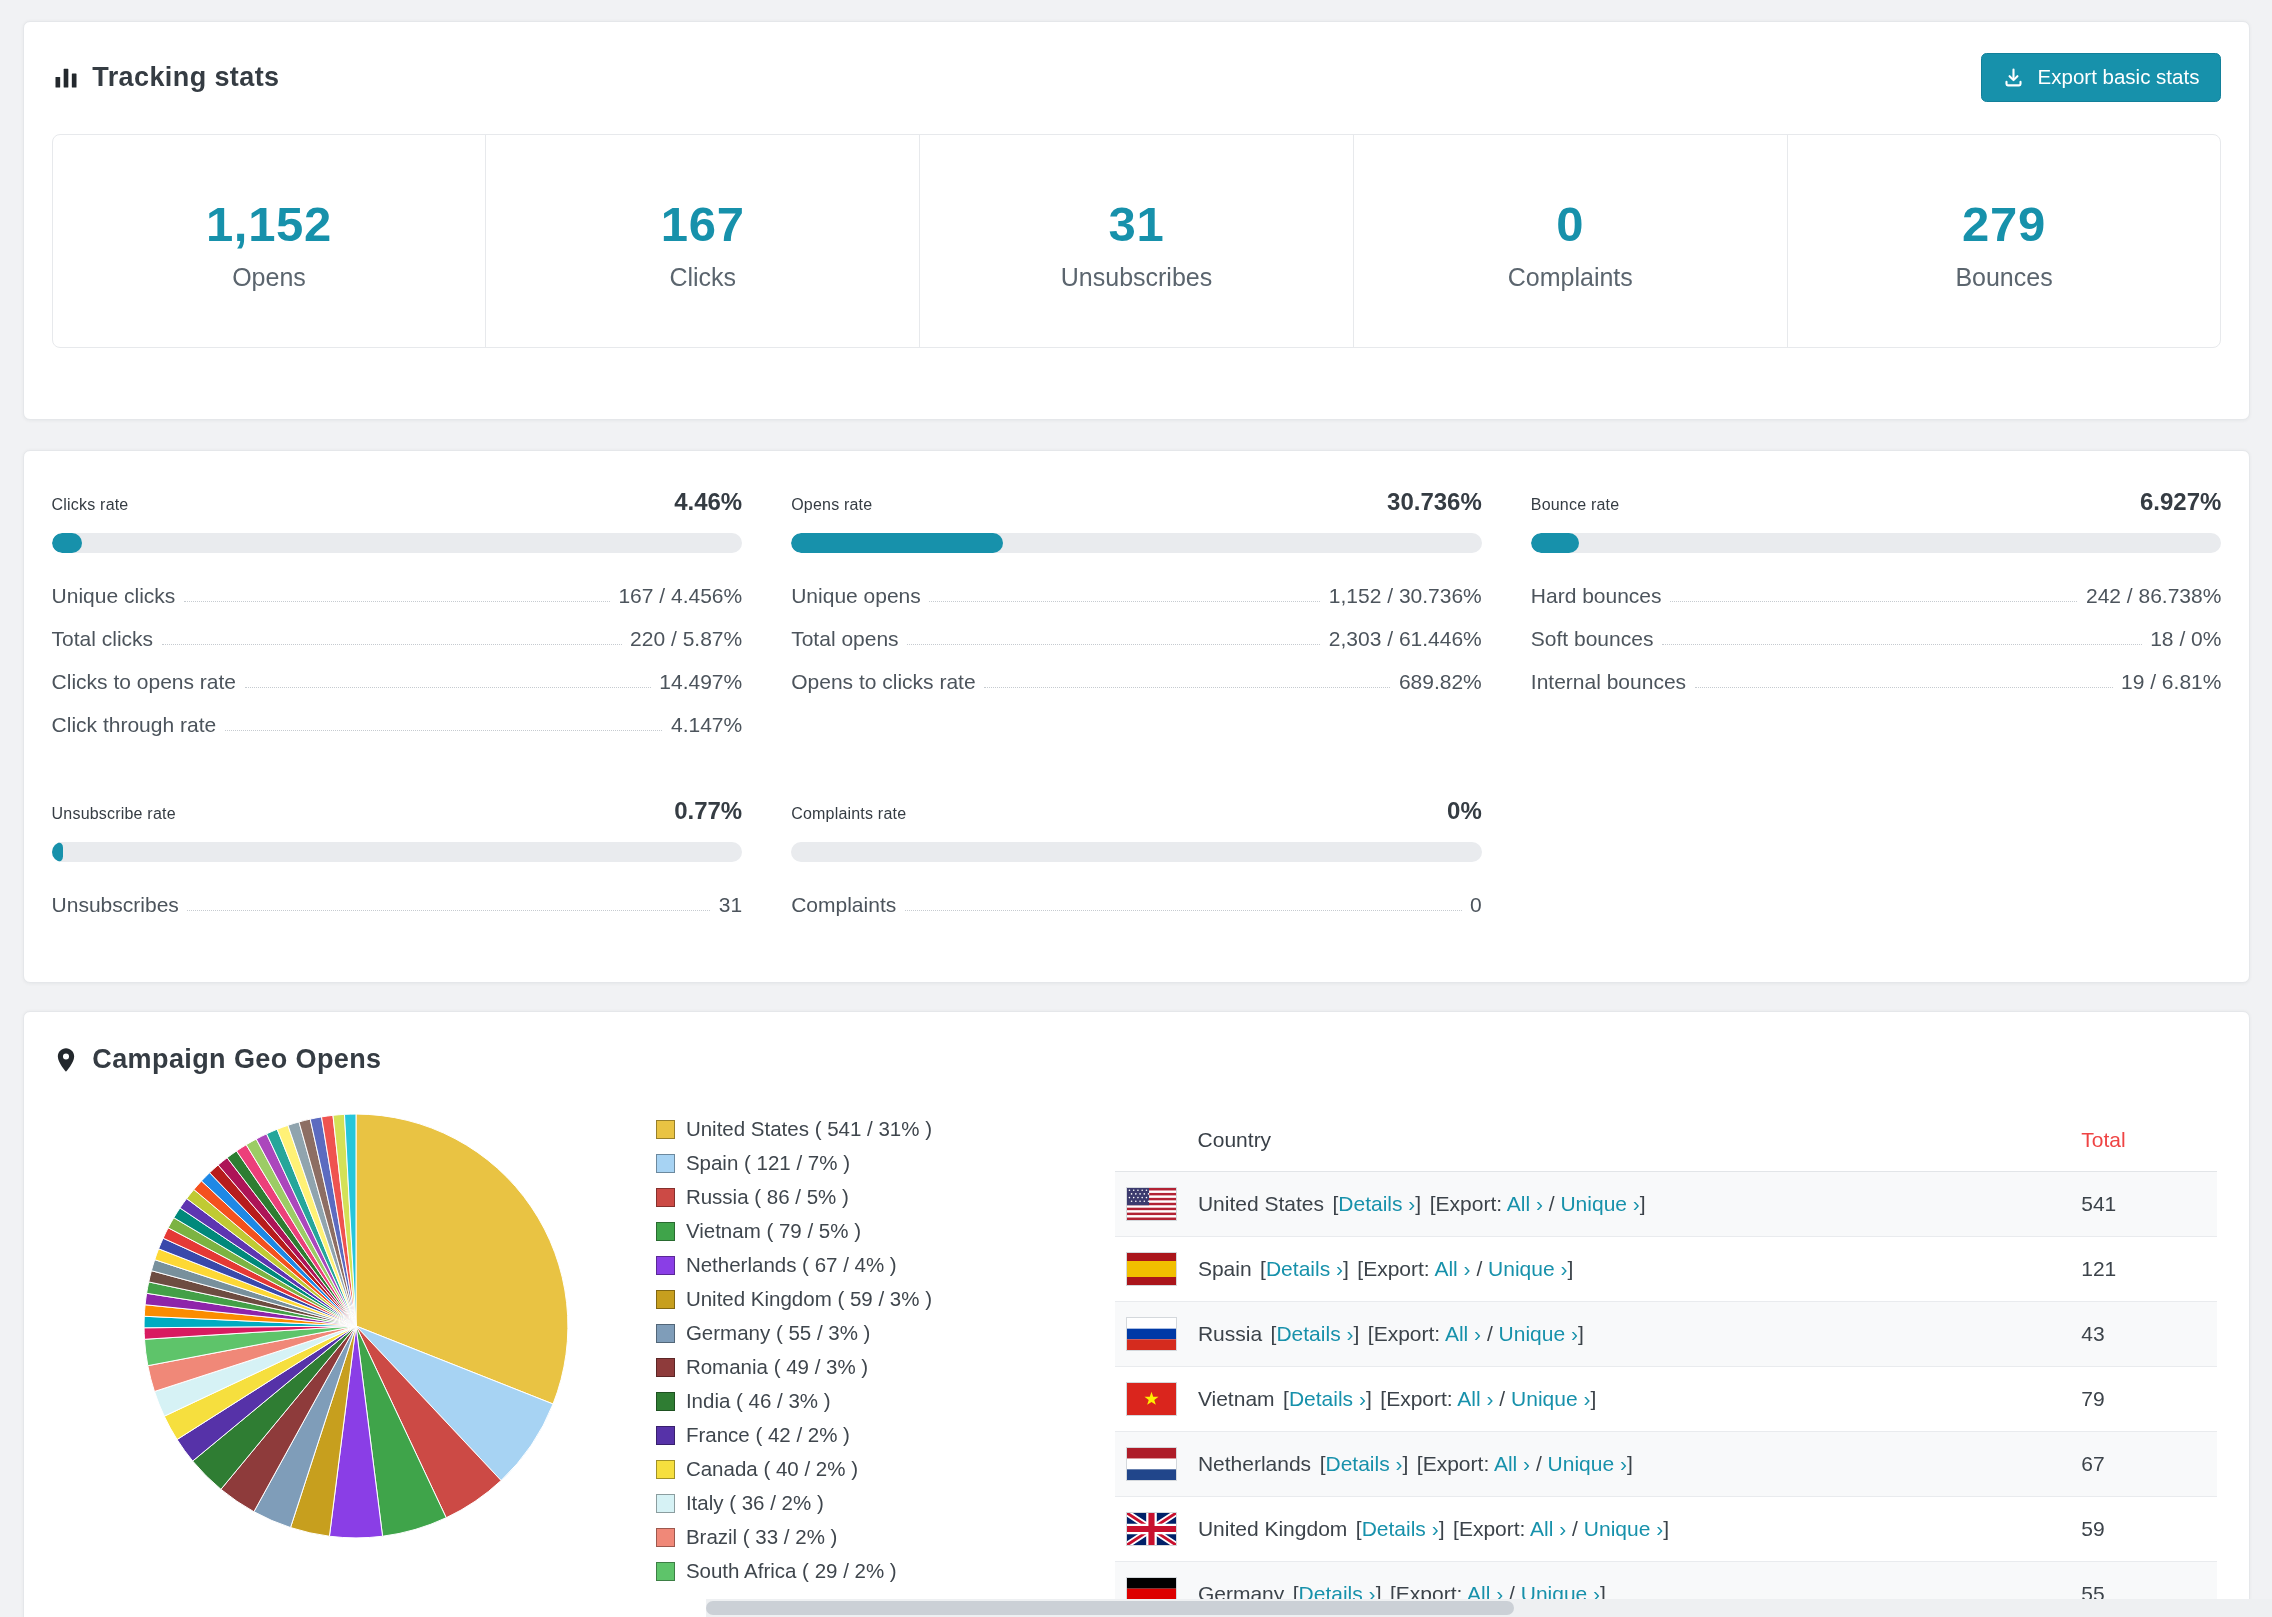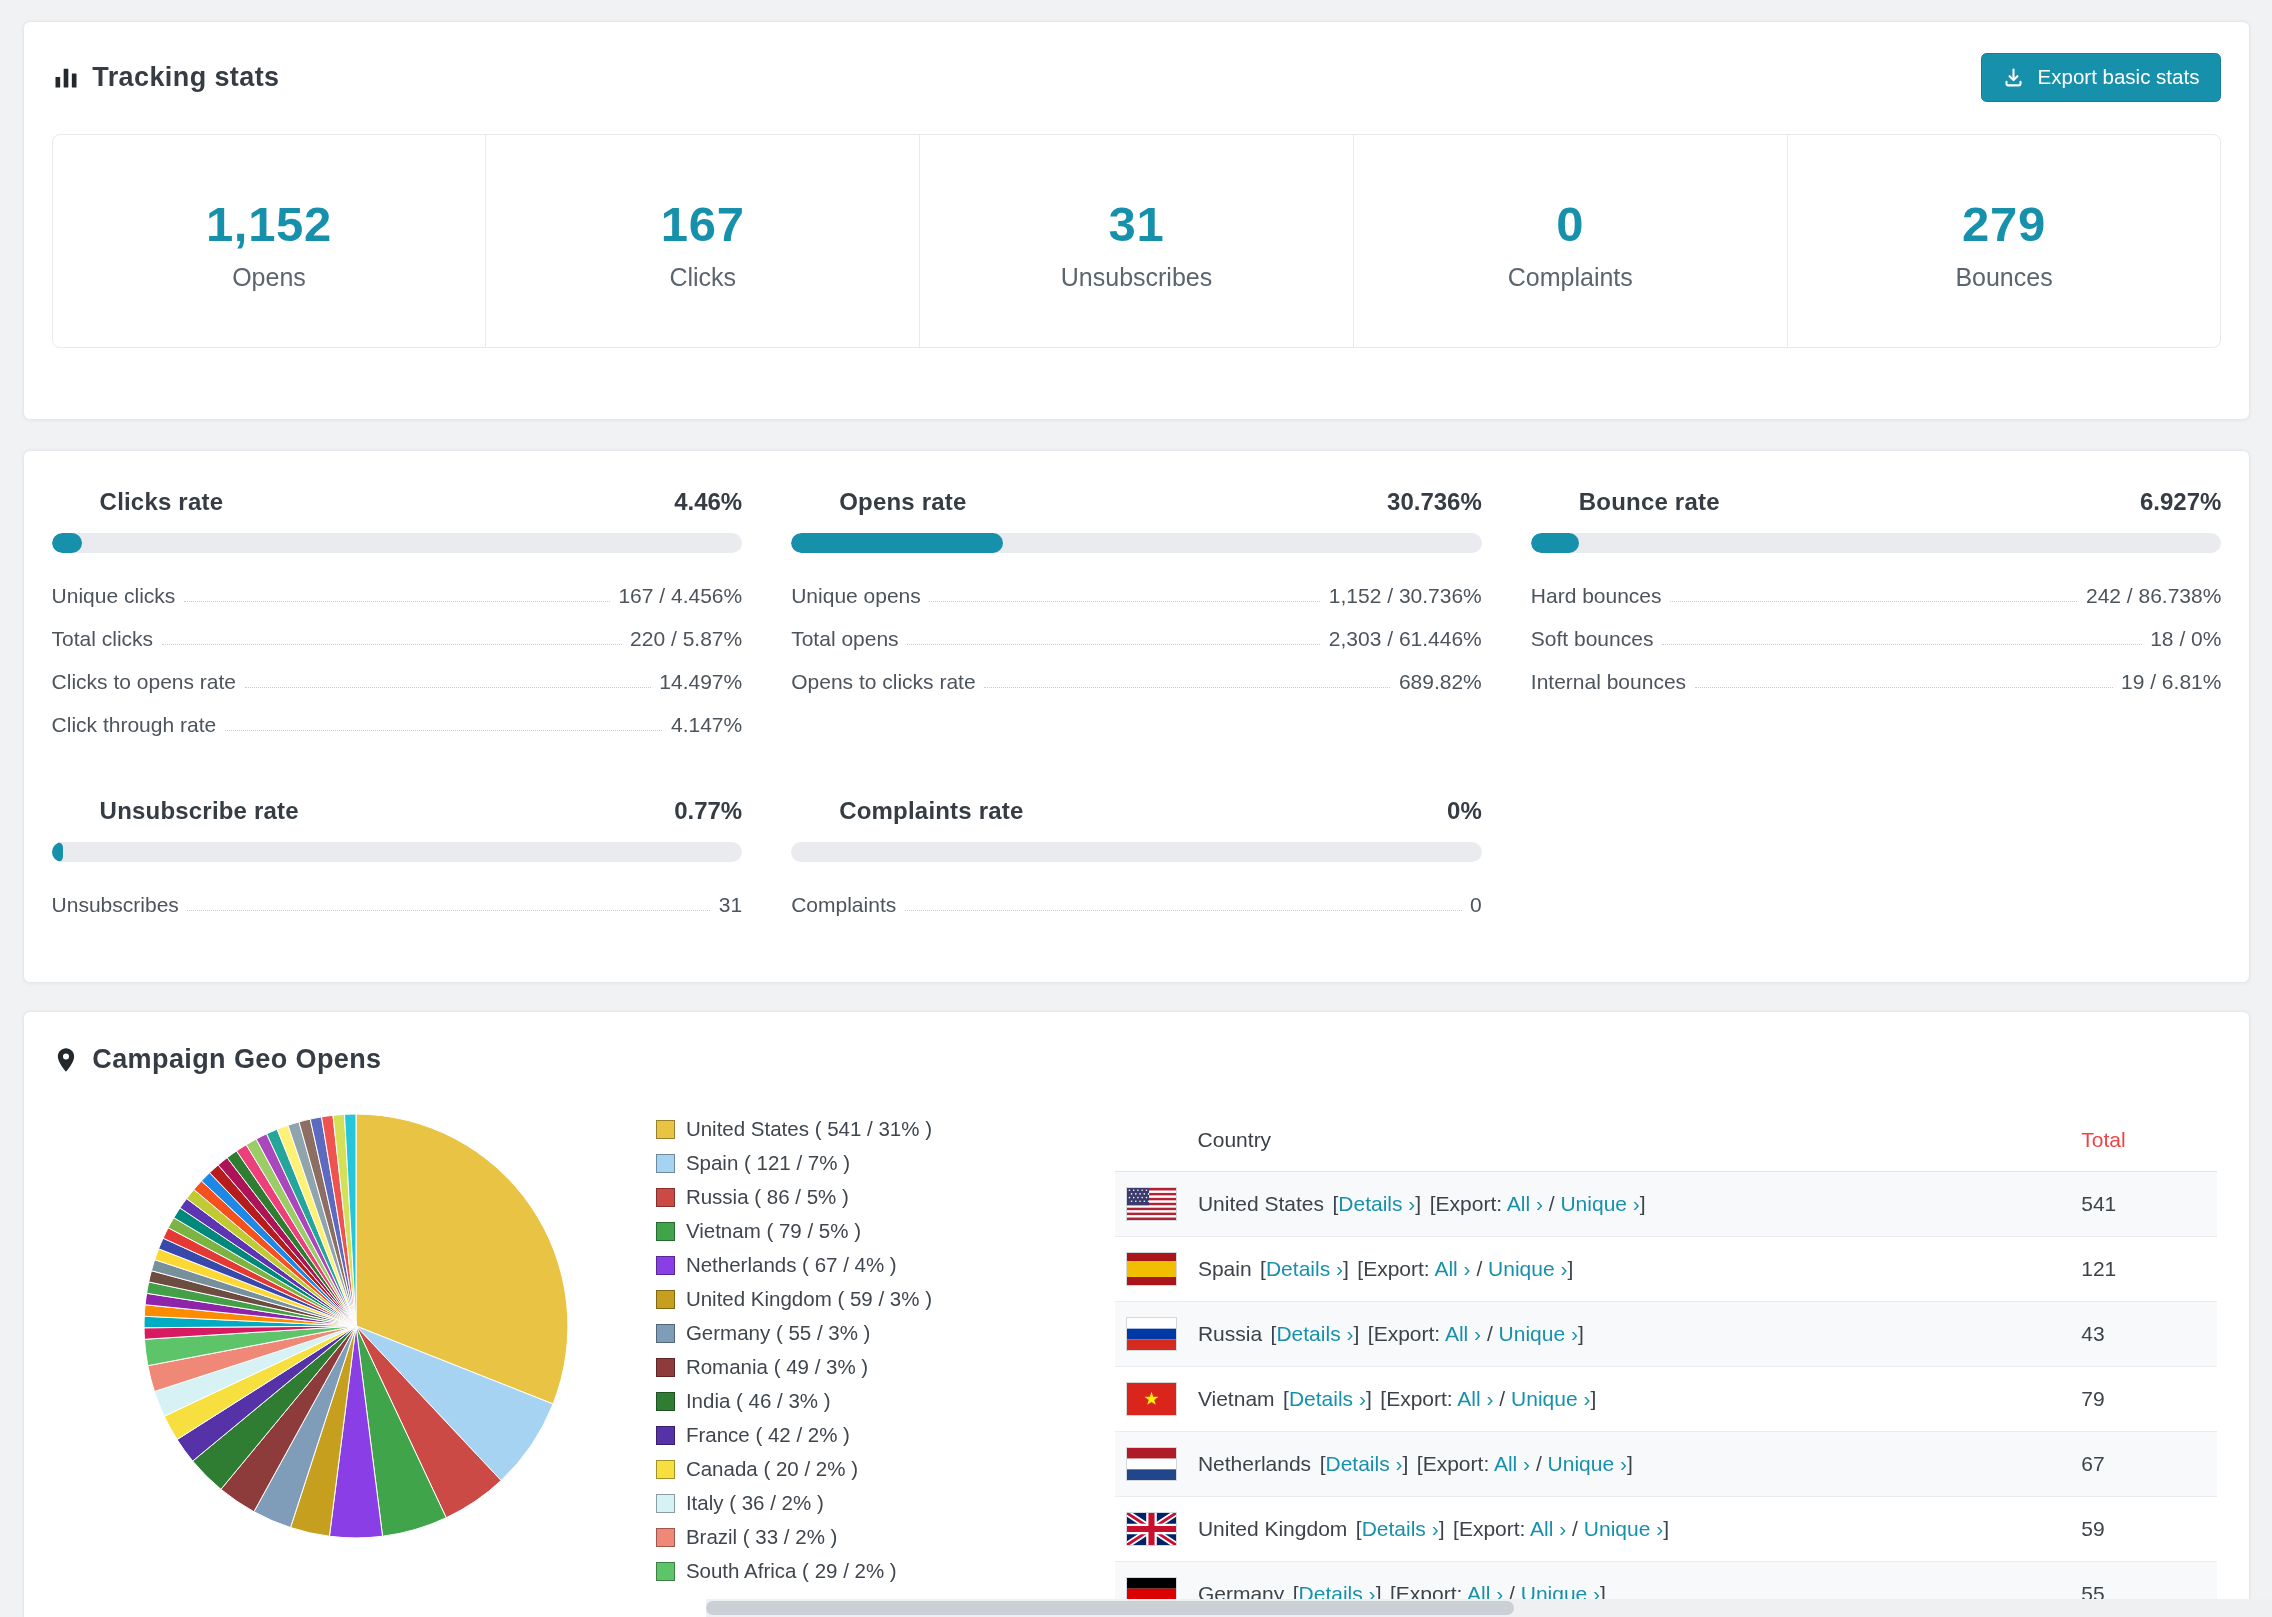--- a/index.html
+++ b/index.html
@@ -36,21 +36,21 @@
     display: flex;
   }
   .stat-cell { flex: 1; text-align: center; padding: 61px 0 55px; }
   .stat-cell + .stat-cell { border-left: 1.4px solid #e7e9ec; }
   .stat-value { font-size: 49px; font-weight: 700; color: #1791ab; letter-spacing: 0.7px; }
   .stat-label { font-size: 25px; color: #5b656e; margin-top: 11.3px; }
   
   .card-rates { margin-top: 30px; padding: 37px 28px 56px; }
   .rates-grid { display: grid; grid-template-columns: 1fr 1fr 1fr; column-gap: 49px; row-gap: 51px; }
   .rate-head { display: flex; justify-content: space-between; align-items: baseline; }
-  .rate-title { font-size: 24px; font-weight: 700; color: #353c43; letter-spacing: 0.2px; margin-left: 48px; }
+  .rate-title { font-size: 16px; font-weight: 400; color: #353c43; letter-spacing: 0.2px; }
   .rate-value { font-size: 24px; font-weight: 700; color: #353c43; }
   .rate-bar { margin: 17px 0 21px; height: 20px; background: #e9ebee; border-radius: 14px; overflow: hidden; }
   .rate-fill { height: 100%; background: #1791ab; border-radius: 14px; }
   .rate-row { display: flex; align-items: flex-end; padding: 10px 0; }
   .rate-row-label { font-size: 21px; color: #4c545c; white-space: nowrap; line-height: 1.1; }
   .leader { flex: 1; border-bottom: 1.4px dotted #c6cbd0; margin: 0 8.5px 5px; min-width: 21px; }
   .rate-row-value { font-size: 21px; color: #4c545c; white-space: nowrap; line-height: 1.1; }
   
   .card-geo { margin-top: 28px; padding: 32px 28px 0; min-height: 706px; }
   .geo-content { display: flex; align-items: flex-start; margin-top: 32px; }
@@ -345,21 +345,21 @@
           <div class="legend-item">
             <span class="legend-swatch" style="background:#2f7d33"></span>
             <span class="legend-label">India ( 46 / 3% )</span>
           </div>
           <div class="legend-item">
             <span class="legend-swatch" style="background:#5632a8"></span>
             <span class="legend-label">France ( 42 / 2% )</span>
           </div>
           <div class="legend-item">
             <span class="legend-swatch" style="background:#f6df3e"></span>
-            <span class="legend-label">Canada ( 20 / 2% )</span>
+            <span class="legend-label">Canada ( 40 / 2% )</span>
           </div>
           <div class="legend-item">
             <span class="legend-swatch" style="background:#d6f2f5"></span>
             <span class="legend-label">Italy ( 36 / 2% )</span>
           </div>
           <div class="legend-item">
             <span class="legend-swatch" style="background:#f08878"></span>
             <span class="legend-label">Brazil ( 33 / 2% )</span>
           </div>
           <div class="legend-item">

